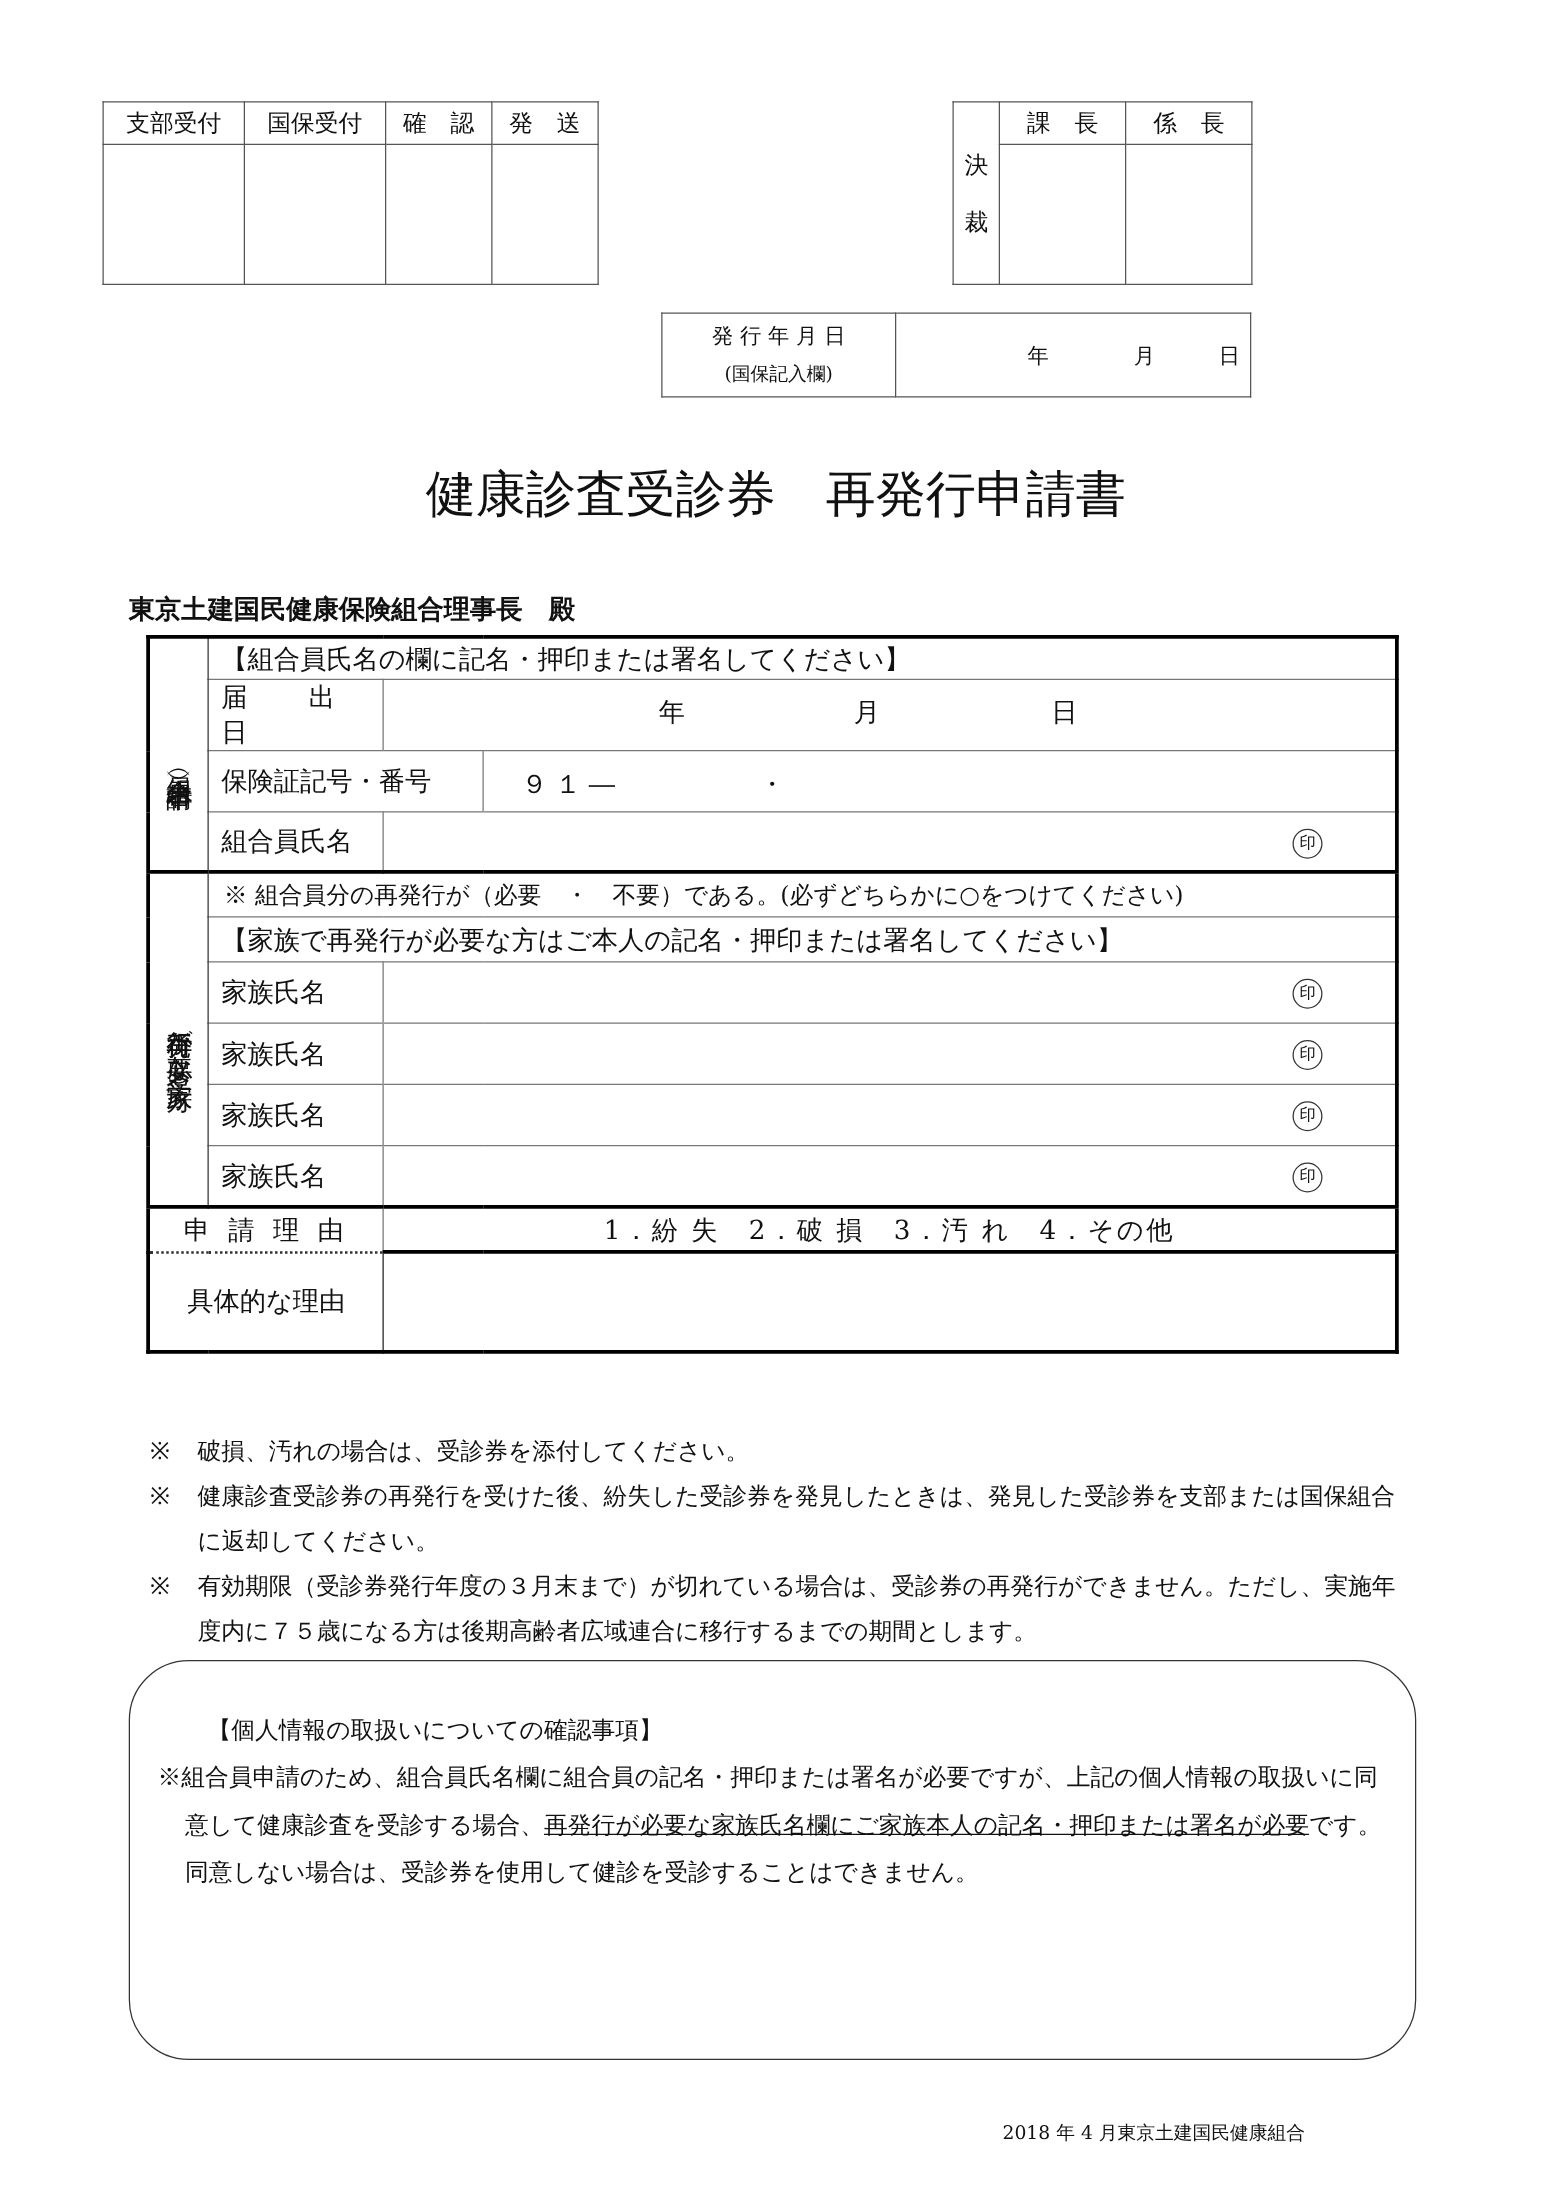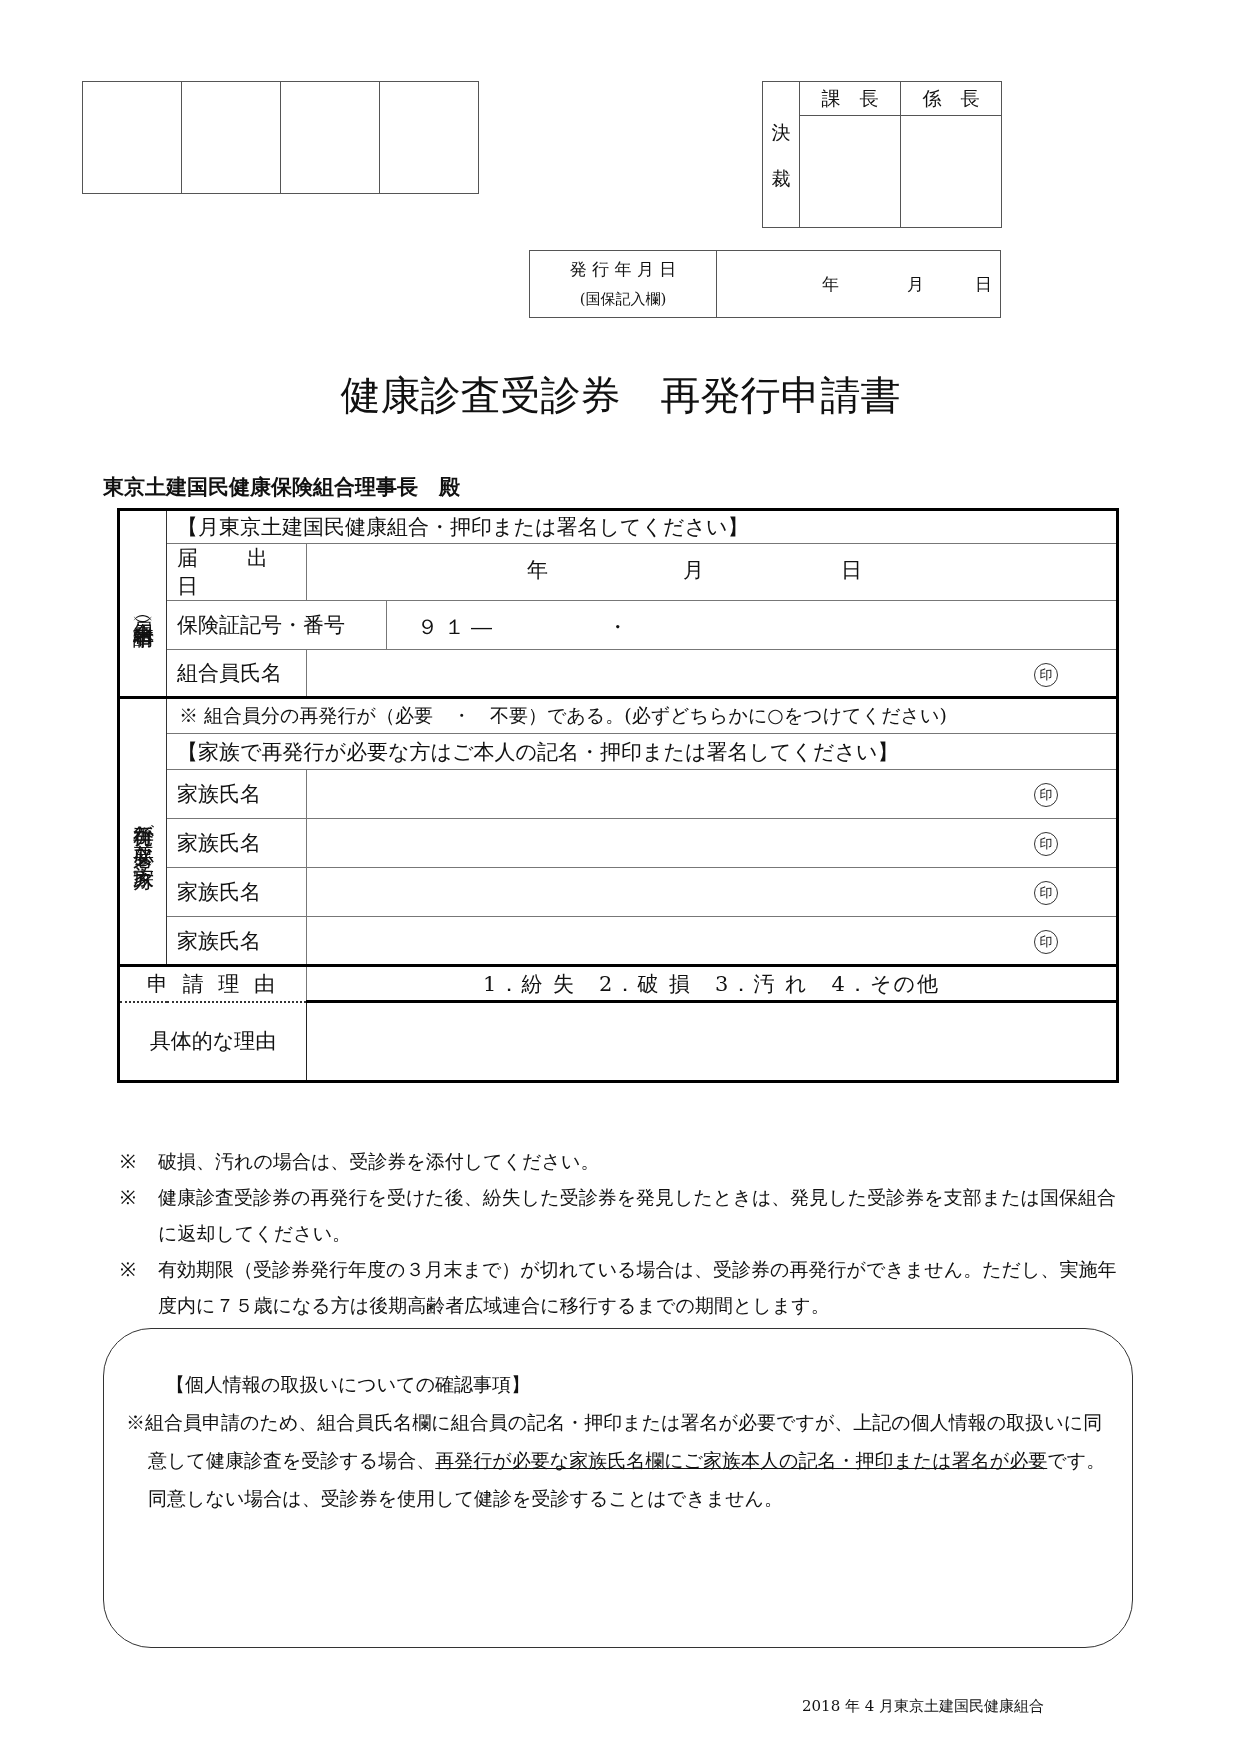--- a/index.html
+++ b/index.html
@@ -34,20 +34,26 @@
   .privacy .ind { text-indent: 20px; }
   .privacy .hang { padding-left: 22px; text-indent: -22px; }
   .u { text-decoration: underline; }
   .footer { left: 802px; top: 1697px; font-size: 15px; }
 </style>
 </head>
 <body>
 
 <table class="abs stamp" style="left:82px; top:81px; width:397px;">
   <tbody>
+      <tr class="hd">
+    <td>支部受付</td>
+    <td>国保受付</td>
+    <td>確　認</td>
+    <td>発　送</td>
+  </tr>
   <tr class="bd">
     <td></td>
     <td></td>
     <td></td>
     <td></td>
   </tr>
 </tbody>
   </table>
 
 <table class="abs stamp" style="left:762px; top:81px; width:240px;">
@@ -90,21 +96,21 @@
 <table class="abs main">
   <colgroup>
       <col style="width:46px">
       <col style="width:140px">
       <col style="width:80px">
       <col>
     </colgroup>
   <tbody>
       <tr style="height:34px;">
     <td rowspan="4" class="vlabel"><span>申請者（組合員）</span></td>
-    <td colspan="3">【月東京土建国民健康組合・押印または署名してください】</td>
+    <td colspan="3">【組合員氏名の欄に記名・押印または署名してください】</td>
   </tr>
   <tr style="height:49px;margin-left:24px;">
     <td class="dotted-r" style="letter-spacing:14px;"><span>届　出　日</span></td>
     <td colspan="2" class="rel">
       <span class="abs" style="left:220px; top:12px;">年</span>
       <span class="abs" style="left:376px; top:12px;">月</span>
       <span class="abs" style="left:534px; top:12px;">日</span>
     </td>
   </tr>
   <tr style="height:49px;">

